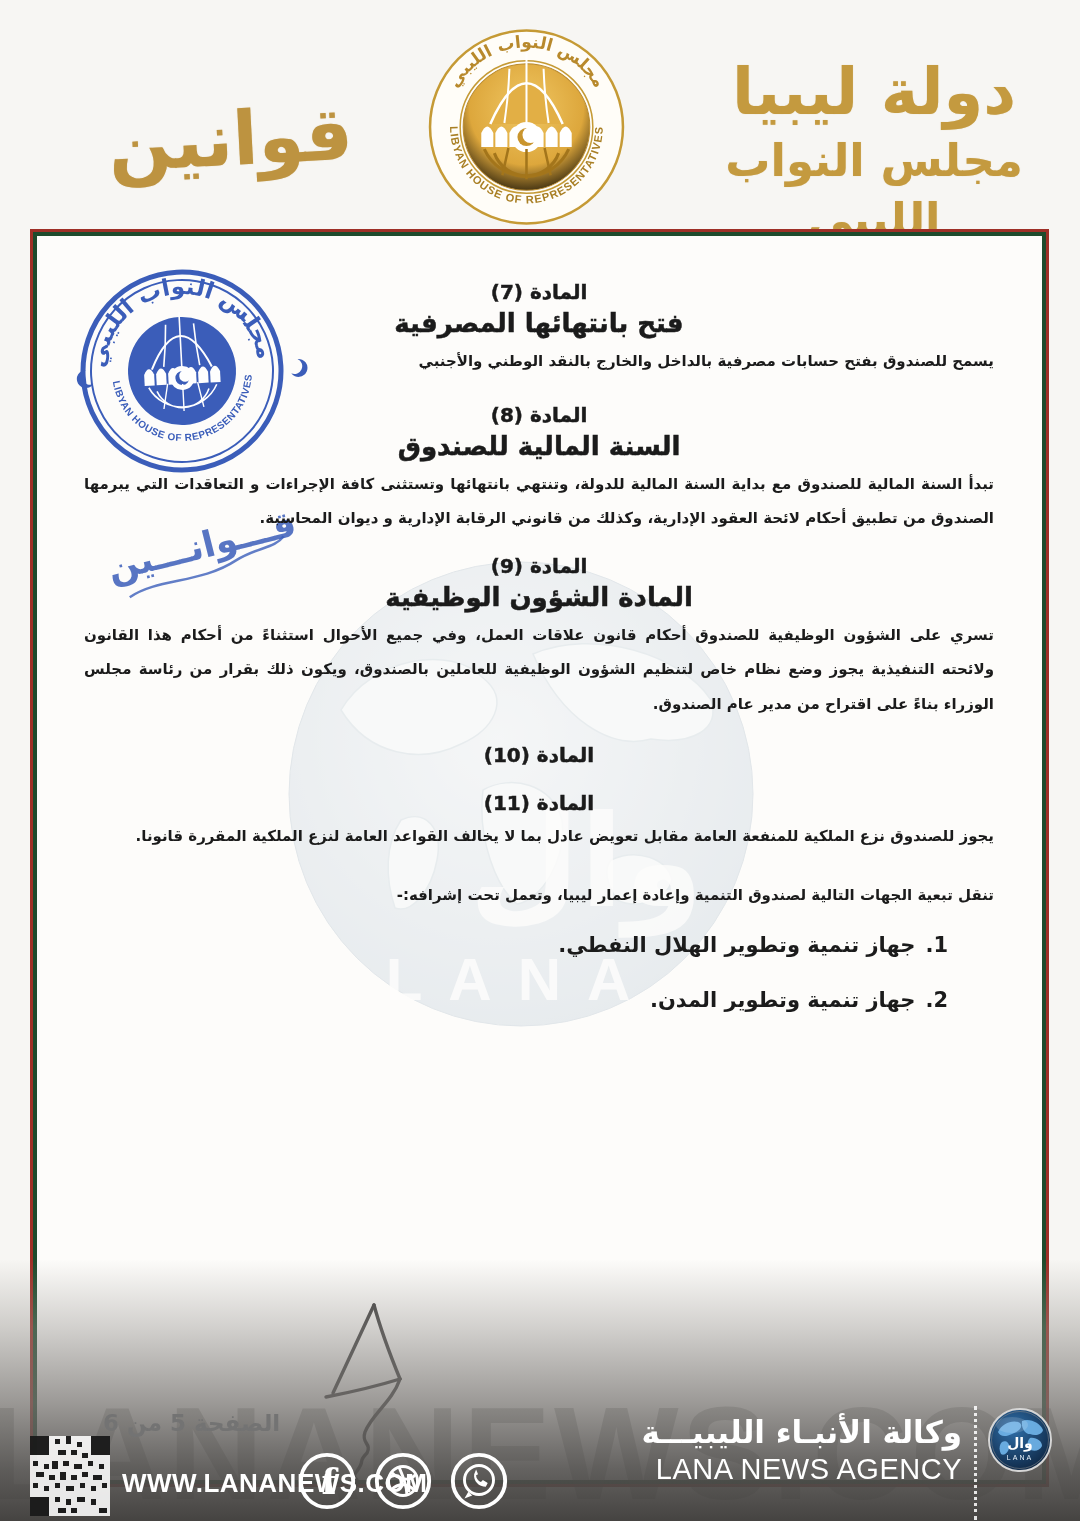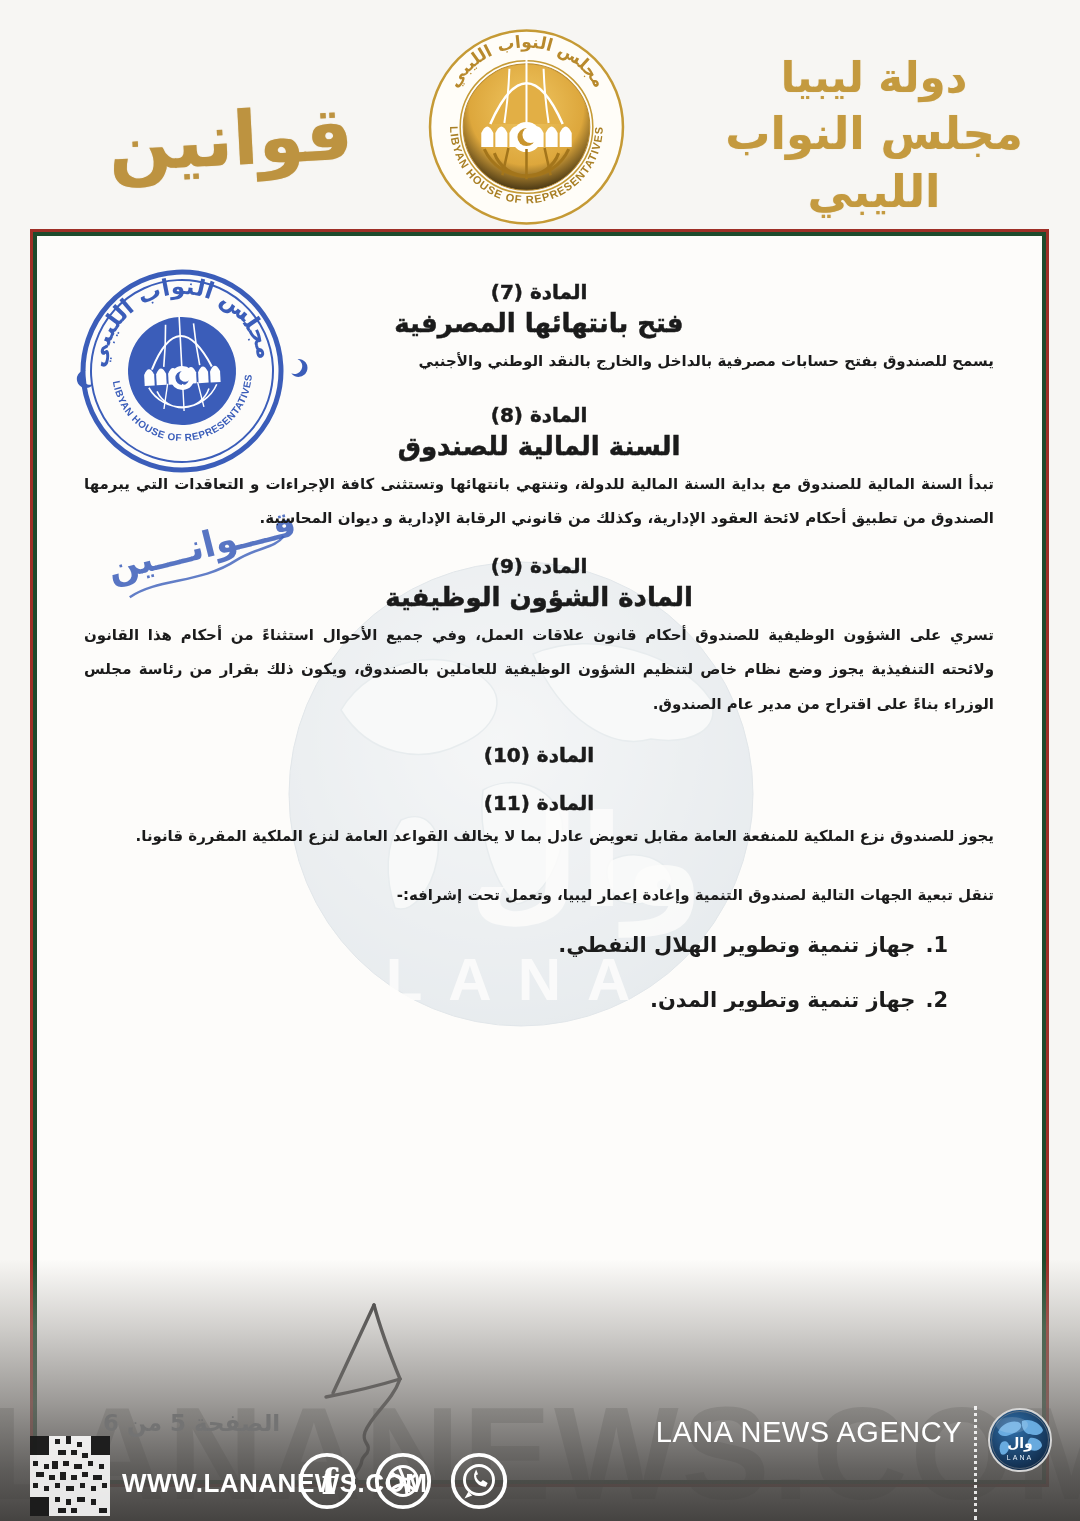--- a/index.html
+++ b/index.html
@@ -5,21 +5,21 @@
   html,body{margin:0;padding:0;}
   body{background:#e9e8e6;font-family:"DejaVu Sans",sans-serif;}
   .page{position:relative;width:1080px;height:1521px;margin:0 auto;background:#f7f6f3;overflow:hidden;}
 
   
   .hdr-laws{position:absolute;left:108px;top:96px;width:240px;color:#bd9340;
     font-size:74px;font-weight:bold;text-align:center;transform:rotate(-3deg);
     text-shadow:0 0 1px rgba(189,147,64,.45);}
   .hdr-seal{position:absolute;left:424px;top:26px;width:206px;height:202px;}
   .hdr-right{position:absolute;right:28px;top:52px;width:356px;text-align:center;color:#c49a3f;}
-  .hdr-state{font-size:42px;font-weight:bold;line-height:1.25;text-shadow:0 0 1px rgba(196,154,63,.4);}
+  .hdr-state{font-size:64px;font-weight:bold;line-height:1.25;text-shadow:0 0 1px rgba(196,154,63,.4);}
   .hdr-council{font-size:45px;font-weight:bold;line-height:1.3;text-shadow:0 0 1px rgba(196,154,63,.4);}
 
   
   .frame{position:absolute;left:30px;top:229px;width:1019px;height:1258px;
     border:3px solid #9e2f26;background:#fdfcfa;box-sizing:border-box;}
   .frame-inner{position:absolute;inset:0;border:4px solid #1d4b2c;}
 
   
   .stamp{position:absolute;left:74px;top:266px;width:236px;height:356px;z-index:2;opacity:.93;}
   .globe-wm{position:absolute;left:281px;top:558px;width:480px;height:472px;opacity:.38;z-index:1;}
@@ -270,20 +270,21 @@
     </svg>
     <svg viewBox="0 0 64 64">
       <circle cx="32" cy="32" r="27" fill="none" stroke="#fff" stroke-width="4"></circle>
       <circle cx="32" cy="31" r="15" fill="none" stroke="#fff" stroke-width="3"></circle>
       <path d="M 21,43 L 17,50 L 25,47 Z" fill="#fff"></path>
       <path d="M 27,25 c -1,7 5,13 12,13 l 2,-4 -5,-3 -2,2 c -3,-1 -5,-4 -5,-7 l 2,-1 -2,-5 z" fill="#fff"></path>
     </svg>
   </div>
 
   <div class="agency">
+    <div class="agency-ar">وكالة الأنبـاء الليبيـــة</div>
     <div class="agency-en">LANA NEWS AGENCY</div>
   </div>
 
   <div class="dotline"></div>
 
   <svg class="lana-logo" viewBox="0 0 64 64">
     <defs>
       <radialGradient id="nav" cx="40%" cy="32%" r="75%">
         <stop offset="0%" stop-color="#2f6ea8"></stop>
           <stop offset="100%" stop-color="#0d2440"></stop>

